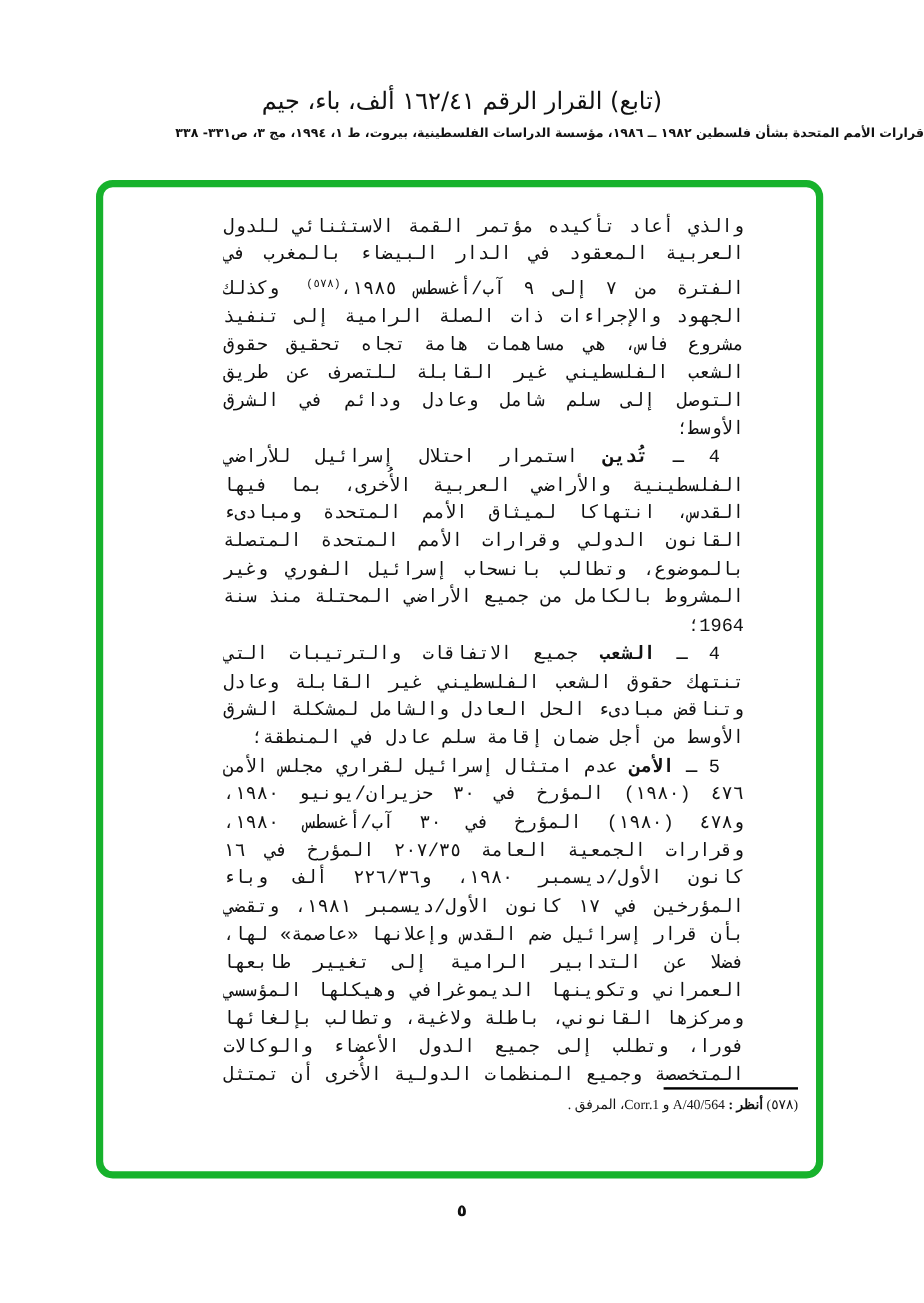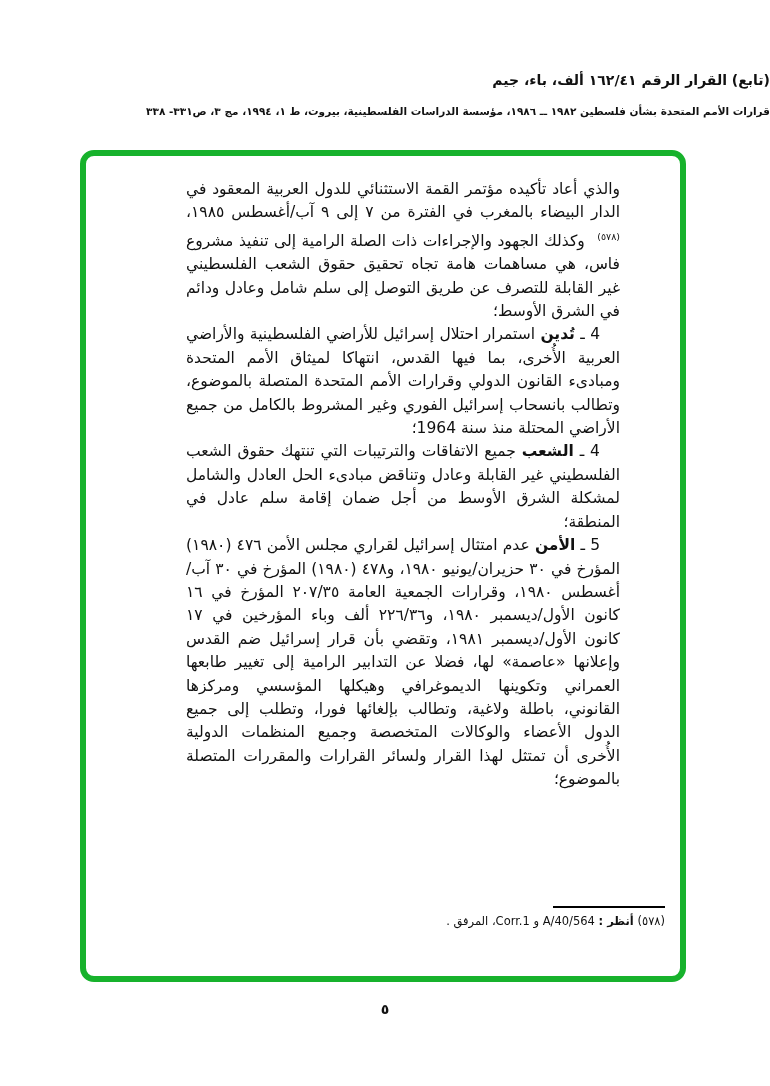--- a/index.html
+++ b/index.html
@@ -1,36 +1,36 @@
 <!DOCTYPE html>
 <html lang="ar"><head>
 <meta charset="utf-8">
 <style>
   html,body{margin:0;padding:0;}
   body{background:#ffffff;font-family:"DejaVu Sans",sans-serif;color:#111;}
   .page{position:relative;width:770px;height:1086px;background:#ffffff;overflow:hidden;}
 
-  .doc-title{position:absolute;top:72px;left:0;width:100%;text-align:right;
-    font-size:14px;font-weight:bold;direction:rtl;letter-spacing:0;}
+  .doc-title{position:absolute;top:72px;left:0;width:100%;text-align:center;
+    font-size:20px;font-weight:normal;direction:rtl;letter-spacing:0;}
   .doc-source{position:absolute;top:105px;left:0;width:100%;
     font-size:10.5px;font-weight:bold;direction:rtl;}
 
   .highlight-frame{position:absolute;left:80px;top:150px;width:606px;height:832px;
     box-sizing:border-box;border:6px solid #17b22c;border-radius:14px;background:transparent;}
 
   .text-col{position:absolute;left:186px;top:178px;width:434px;height:730px;
     direction:rtl;text-align:justify;font-size:15.5px;line-height:23.4px;overflow:hidden;}
-  .text-col p{margin:0;padding:0;}
+  .text-col p{margin:0;padding:0;font-family:Liberation Mono, monospace;}
   .para-numbered{text-indent:20px;}
   .lead{font-weight:bold;}
   sup.fnref{font-size:9.5px;vertical-align:6px;margin-inline-end:7px;letter-spacing:0;}
 
   .footnote-rule{position:absolute;left:553px;top:906px;width:112px;height:2px;background:#000;}
   .footnote{position:absolute;right:105px;top:913px;width:460px;direction:rtl;
-    text-align:right;font-size:11.5px;line-height:16px;}
+    text-align:right;font-size:11.5px;line-height:16px;font-family:Liberation Serif, serif;}
   .footnote .fn-label{font-weight:bold;}
 
   .page-number{position:absolute;top:1001px;left:0;width:100%;text-align:center;
     font-size:14px;font-weight:bold;direction:rtl;}
 </style>
 </head>
 <body>
 
 <div class="page">
 

